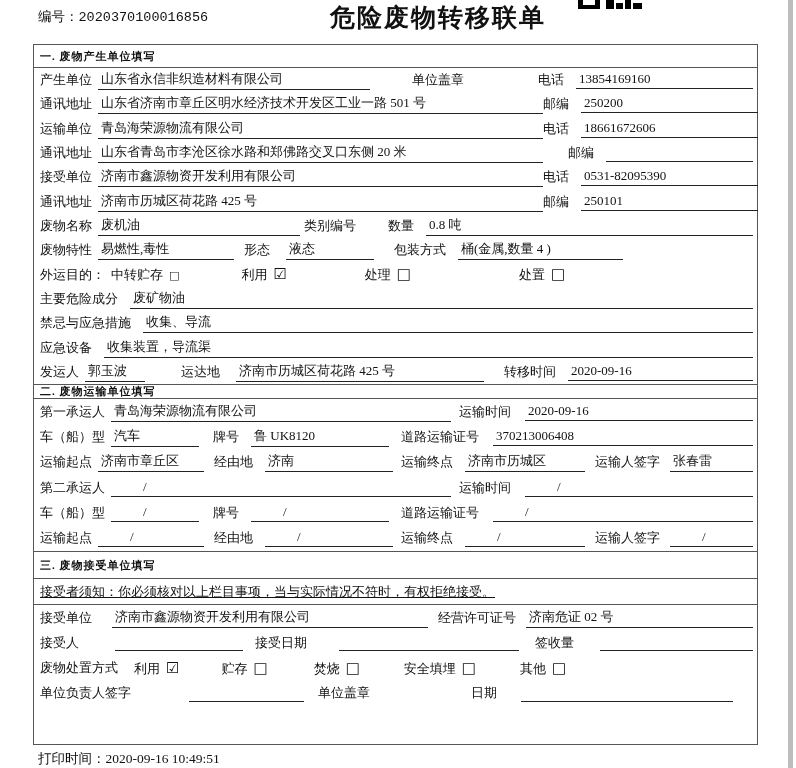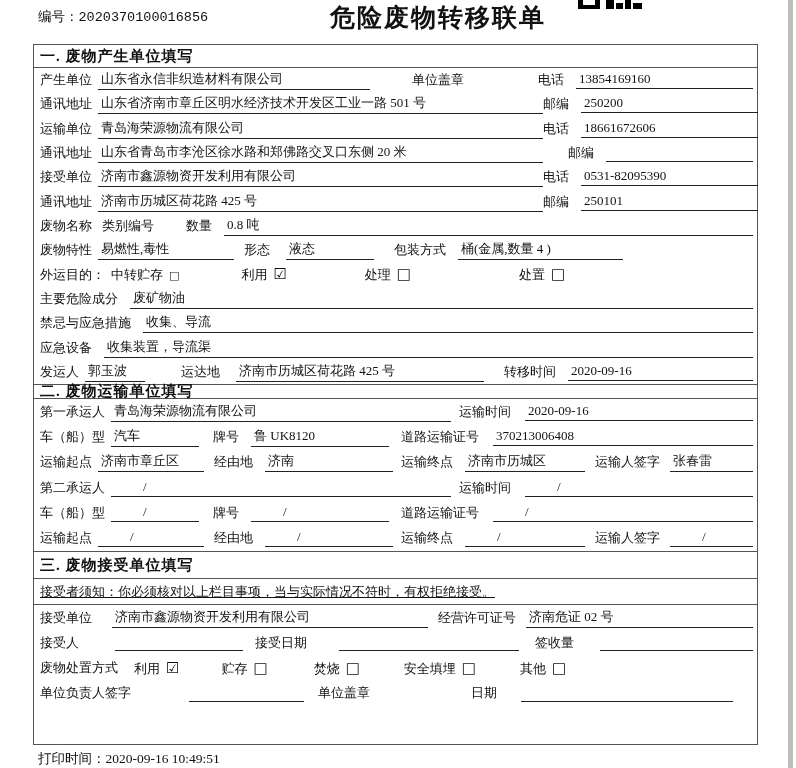--- a/index.html
+++ b/index.html
@@ -13,21 +13,21 @@
   .title  { position:absolute; left:330px; top:1px; font-size:25px; font-weight:bold; letter-spacing:2px; white-space:nowrap; }
   .qr     { position:absolute; left:578px; top:0; width:64px; height:9px; }
   .qr div { position:absolute; background:#000; }
   .scan-edge { position:absolute; left:788px; top:0; width:5px; height:768px; background:#bdbdbd; }
 
   .form {
     position:absolute; left:33px; top:44px; width:725px; height:701px;
     border:1.4px solid #555; display:flex; flex-direction:column;
   }
   .sec-h {
-    font-weight:bold; font-size:15px; padding-left:6px; letter-spacing:1px;
+    font-weight:bold; font-size:11px; padding-left:6px; letter-spacing:1px;
     display:flex; align-items:center; flex:none;
   }
   .sec1-h { height:23px; border-bottom:1.2px solid #555; }
   .sec2-h { height:15px; border-top:1.2px solid #555; border-bottom:1.2px solid #555;text-align:center; }
   .sec3-h { height:28px; border-top:1.2px solid #555; border-bottom:1.2px solid #555; }
   .notice { flex:none; display:flex; align-items:center; padding-left:6px; border-bottom:1.2px solid #555; }
   .n2 { height:29px; } .n3 { height:26px;text-decoration:underline; }
   .rows { display:flex; flex-direction:column; flex:none; }
   .rows1 { height:316px; } .rows2 { height:152px; } .rows3 { height:101px; }
   .row { flex:1; display:flex; align-items:center; padding:0 4px 0 6px; white-space:nowrap; }
@@ -119,20 +119,21 @@
       <span class="fl">通讯地址</span>
       <span class="uv" style="width:445px">济南市历城区荷花路 425 号</span>
       <span class="rg">
         <span class="fl">邮编</span>
         <span class="uv">250101</span>
       </span>
     </div>
 
     <div class="row">
       <span class="fl">废物名称</span>
+      <span class="uv" style="width:202px">废机油</span>
       <span class="fl" style="margin-left:4px">类别编号</span>
       <span class="fl" style="margin-left:26px">数量</span>
       <span class="uv grow" style="margin-left:6px">0.8 吨</span>
     </div>
 
     <div class="row">
       <span class="fl">废物特性</span>
       <span class="uv" style="width:136px">易燃性,毒性</span>
       <span class="fl" style="margin-left:10px">形态</span>
       <span class="uv" style="width:88px;margin-left:10px">液态</span>

